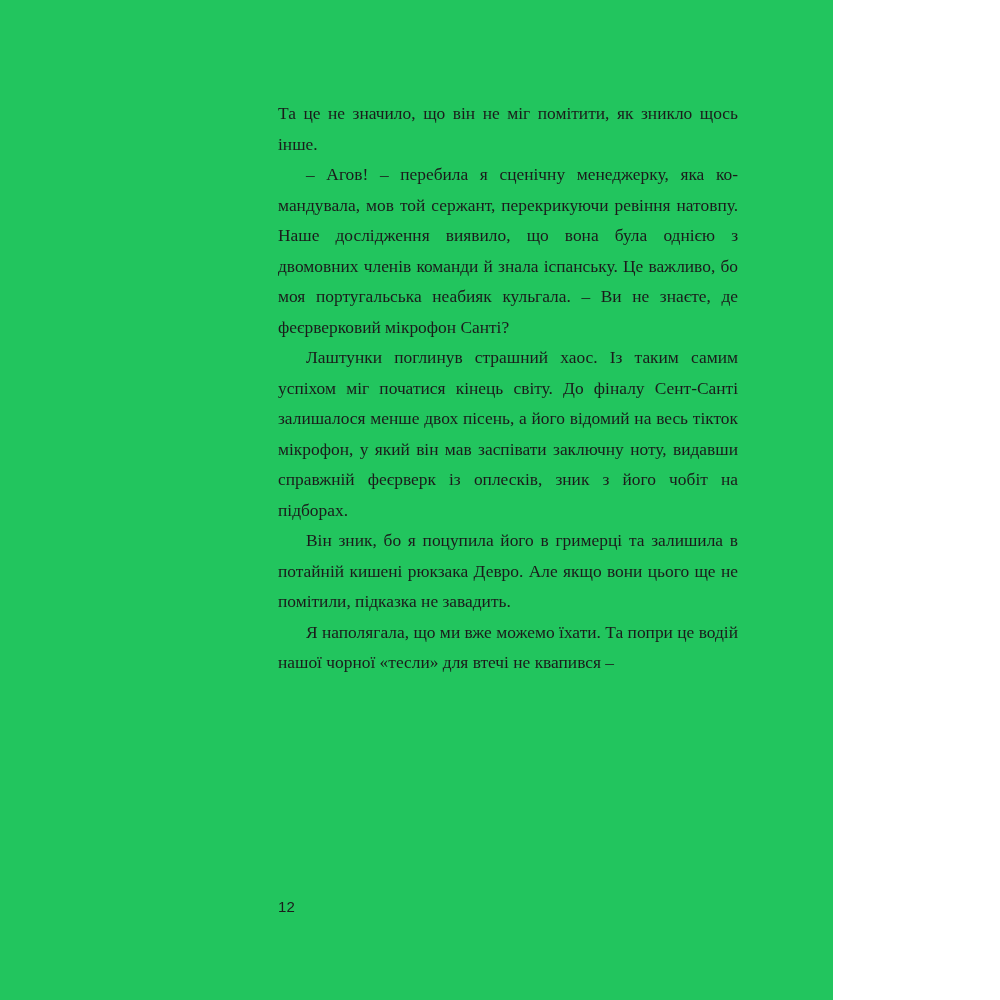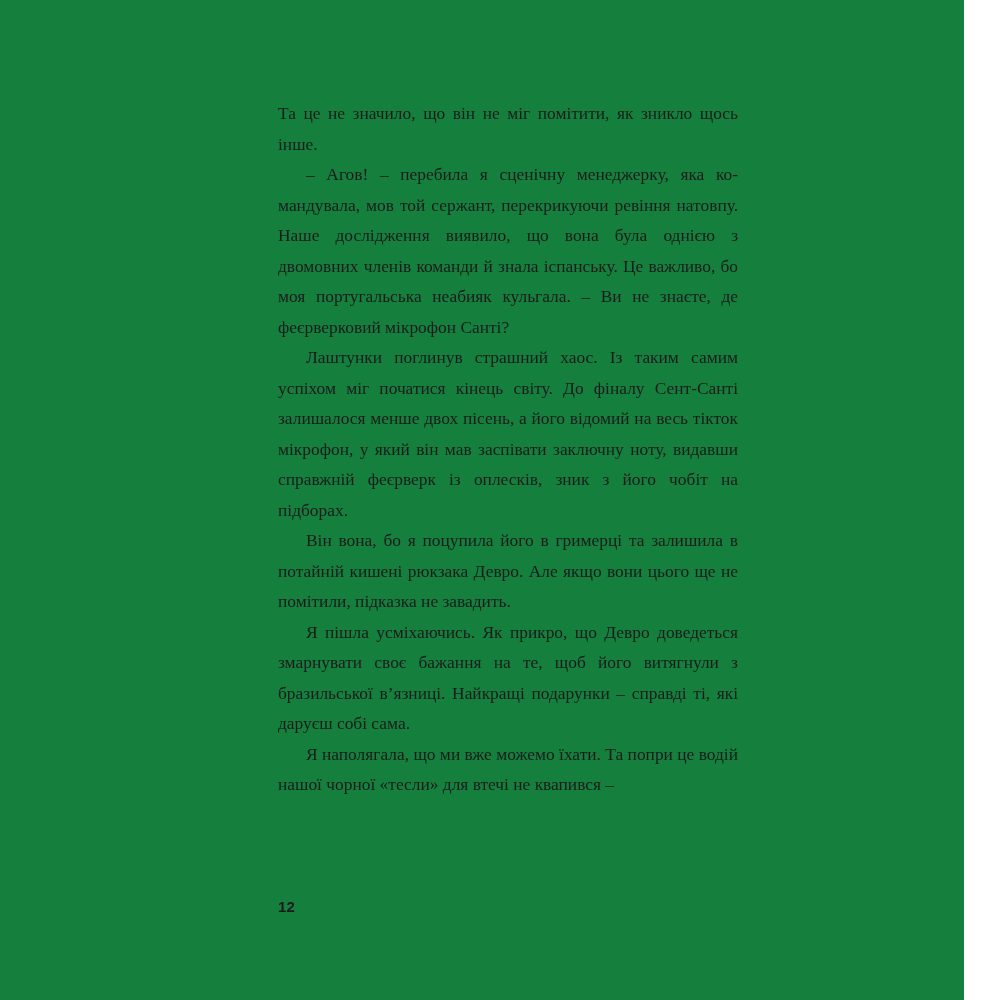--- a/index.html
+++ b/index.html
@@ -8,23 +8,23 @@
     background: #ffffff;
   }
   body {
     width: 1000px;
     height: 1000px;
     font-family: "Liberation Serif", "DejaVu Serif", serif;
     color: #1a1a1a;
   }
   .page {
     position: relative;
-    width: 964px;
+    width: 833px;
     height: 1000px;
-    background: #15803d;
+    background: #22c55e;
     box-sizing: border-box;
   }
   .text-column {
     position: absolute;
     left: 278px;
     top: 98px;
     width: 460px;
   }
   .para {
     margin: 0;
@@ -37,35 +37,34 @@
   }
   .para.indent {
     text-indent: 28px;
     font-family: Liberation Serif, serif;
   }
   .folio {
     position: absolute;
     left: 278px;
     top: 898px;
     font-size: 15px;
-    font-weight: bold;
+    font-weight: normal;
     letter-spacing: 0.2px;
     color: #1b1b1b;
     font-family: "Liberation Sans", sans-serif;
   }
 </style>
 </head>
 <body>
 
 <div class="page">
 
   <div class="text-column">
     <p class="para">Та це не значило, що він не міг помітити, як зникло щось інше.</p>
     <p class="para indent">– Агов! – перебила я сценічну менеджерку, яка ко­мандувала, мов той сержант, перекрикуючи ревіння на­товпу. Наше дослідження виявило, що вона була однією з двомовних членів команди й знала іспанську. Це важли­во, бо моя португальська неабияк кульгала. – Ви не знає­те, де феєрверковий мікрофон Санті?</p>
     <p class="para indent">Лаштунки поглинув страшний хаос. Із таким самим успіхом міг початися кінець світу. До фіналу Сент-Санті залишалося менше двох пісень, а його відомий на весь тікток мікрофон, у який він мав заспівати заключну но­ту, видавши справжній феєрверк із оплесків, зник з його чобіт на підборах.</p>
-    <p class="para indent">Він вона, бо я поцупила його в гримерці та залишила в потайній кишені рюкзака Девро. Але якщо вони цього ще не помітили, підказка не завадить.</p>
-    <p class="para indent">Я пішла усміхаючись. Як прикро, що Девро доведеть­ся змарнувати своє бажання на те, щоб його витягнули з бразильської в’язниці. Найкращі подарунки – справді ті, які даруєш собі сама.</p>
+    <p class="para indent">Він зник, бо я поцупила його в гримерці та залишила в потайній кишені рюкзака Девро. Але якщо вони цього ще не помітили, підказка не завадить.</p>
     <p class="para indent">Я наполягала, що ми вже можемо їхати. Та попри це водій нашої чорної «тесли» для втечі не квапився –</p>
   </div>
 
   <div class="folio">12</div>
 
 </div>
 
 </body></html>

